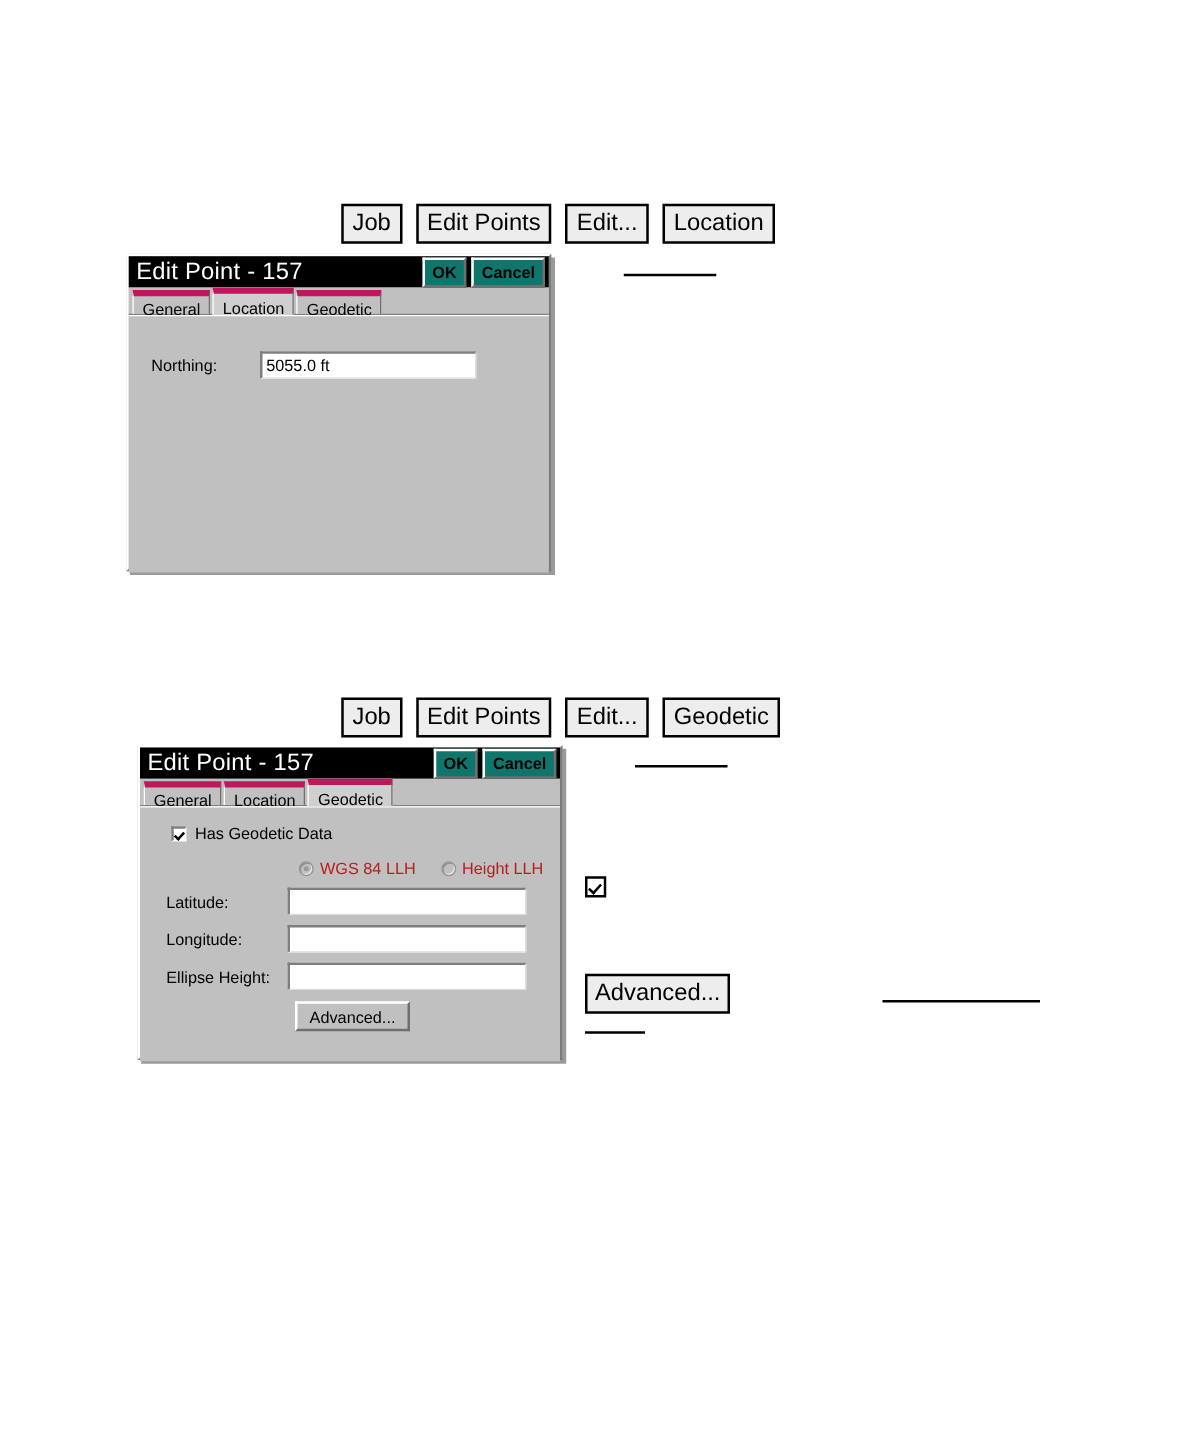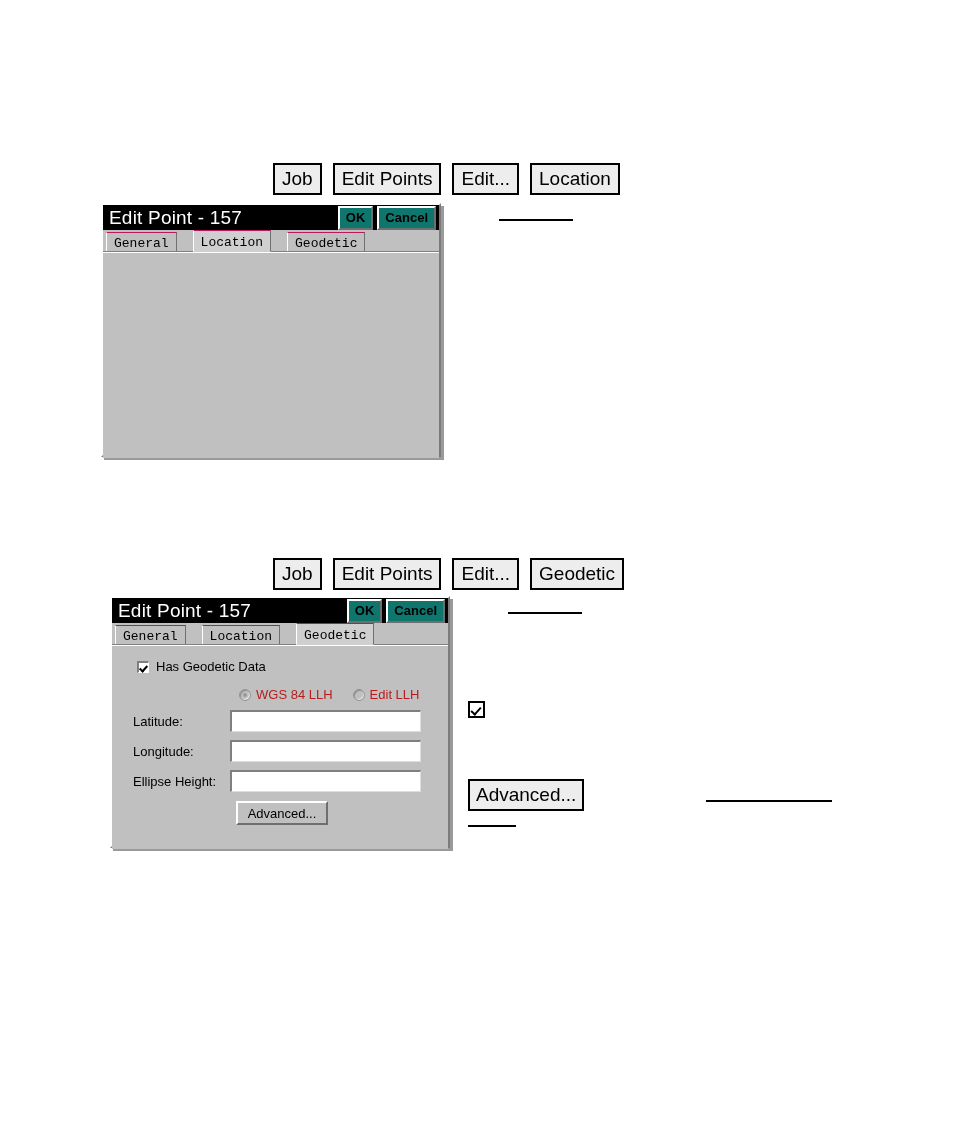--- a/index.html
+++ b/index.html
@@ -87,29 +87,28 @@
     background: #c0c0c0;
     border-bottom: 1px solid #808080;
     box-sizing: border-box;
   }
   .tab {
     font-size: 13px;
     line-height: 13px;
     color: #000000;
     padding: 4px 7px 3px 7px;
     background: #c0c0c0;
-    border-top: 1px solid #be185d;
+    border-top: 5px solid #be185d;
     border-left: 1px solid #ffffff;
     border-right: 1px solid #707070;
-    margin-right: 16px;
+    margin-right: 2px;
     position: relative;
     white-space: nowrap;
     box-sizing: border-box;
     height: 19px;
-    font-family: Liberation Mono, monospace;
   }
   .tab.active {
     background: #cfcfcf;
     height: 22px;
     padding-top: 5px;
     border-bottom: 1px solid #cfcfcf;
     margin-bottom: -1px;
     z-index: 3;
   }
   .tab-rest {
@@ -311,20 +310,26 @@
 
   <div class="tabstrip">
     <div class="tab">General</div>
     <div class="tab active">Location</div>
     <div class="tab">Geodetic</div>
     <div class="tab-rest"></div>
   </div>
 
   <div class="body" style="height:206px;">
 
+    <div class="field-row" style="left:18px; top:28px;">
+      <div class="flabel" style="width:87px;">Northing:</div>
+      <div class="finput" style="width:173px; height:22px;">
+        <span>5055.0 ft</span>
+      </div>
+    </div>
 
 
 
   </div>
 </div>
 
 <div class="ann-line" style="left:499px; top:219px; width:74px;"></div>
 
 <div class="crumb-row" style="left:273px; top:558px;">
   <div class="crumb">Job</div>
@@ -357,21 +362,21 @@
       <span class="cblabel">Has Geodetic Data</span>
     </div>
 
     <div class="radio-group" style="left:127px; top:42px;">
       <div class="radio-item">
         <span class="radio selected"></span>
         <span class="radio-label">WGS 84 LLH</span>
       </div>
       <div class="radio-item">
         <span class="radio"></span>
-        <span class="radio-label">Edit LLH</span>
+        <span class="radio-label">Height LLH</span>
       </div>
     </div>
 
     <div class="field-row" style="left:21px; top:64px;">
       <div class="flabel" style="width:97px;">Latitude:</div>
       <div class="finput" style="width:191px; height:22px;">
         <span></span>
       </div>
     </div>
 

